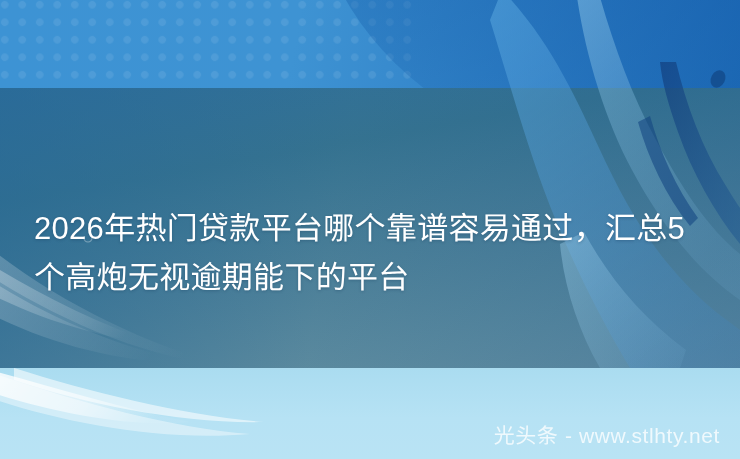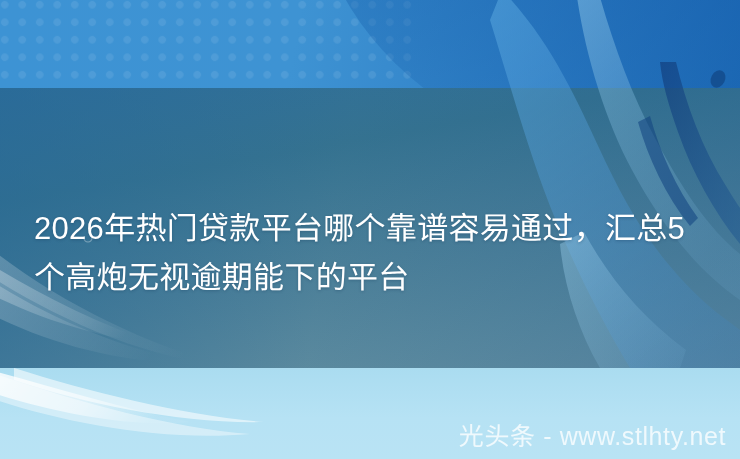--- a/index.html
+++ b/index.html
@@ -125,24 +125,24 @@
     font-weight: 400;
     text-align: left;
     text-shadow: 0 1px 3px rgba(12,48,80,0.30);
     white-space: pre-wrap;
     margin-top: 25px;
   }
 
   
   .watermark {
     position: absolute;
-    right: 14px;
+    right: 20px;
     bottom: 6px;
     color: rgba(255,255,255,0.78);
-    font-size: 25px;
+    font-size: 21px;
     line-height: 34px;
     letter-spacing: 0.6px;
     white-space: nowrap;
   }
 </style>
 </head>
 <body>
 
 <div class="banner">
 

